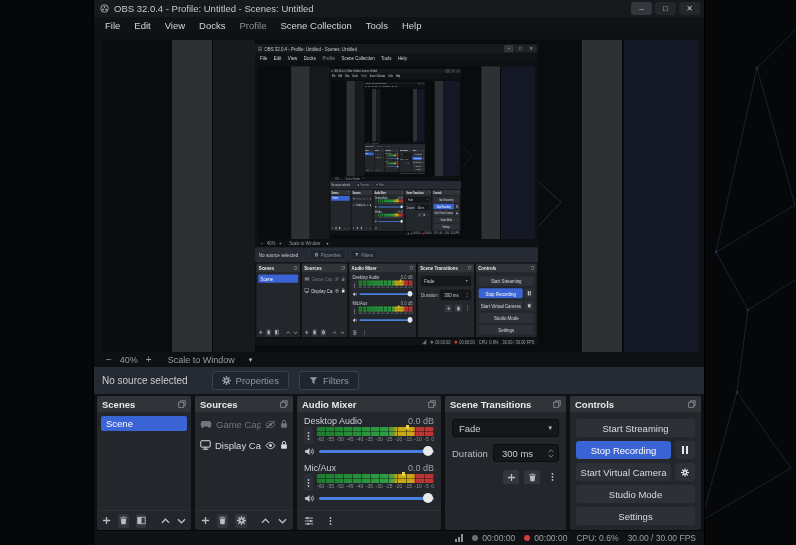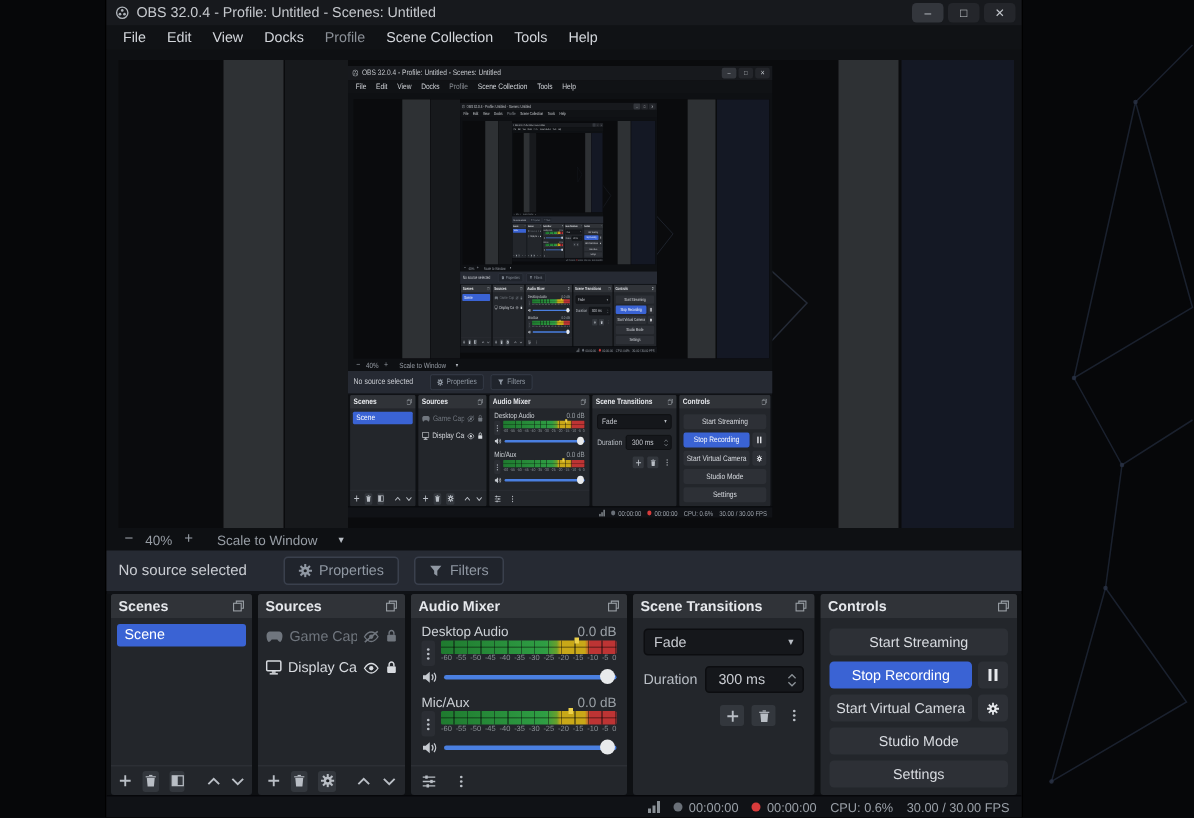--- a/index.html
+++ b/index.html
@@ -1,21 +1,21 @@
 <!DOCTYPE html>
 <html style="--accent: #3a63d4; --record: #d83b3b; --meter-green: #2f9e44; --meter-yellow: #c9a818; --meter-red: #bd3434; --slider: #4a7fe0;"><head>
 <meta charset="utf-8">
 <style>
   html,body{margin:0;padding:0;background:#060709;font-family:"Liberation Sans",sans-serif;}
   *{box-sizing:border-box;}
   button{font-family:inherit;cursor:default;}
   .desktop{position:relative;width:796px;height:545px;overflow:hidden;background:#060709;}
   .wallpaper{position:absolute;inset:0;}
 
-  .obs-window{position:absolute;left:71px;top:0;width:610px;height:545px;background:#101216;
+  .obs-window{position:absolute;left:94px;top:0;width:610px;height:545px;background:#101216;
     display:flex;flex-direction:column;color:#c9ccd1;font-size:10px;box-shadow:0 0 0 1px #000;}
   .mini .obs-window{left:0;top:0;}
 
   
   .titlebar{height:17px;background:#17191d;display:flex;align-items:center;padding:0 4px 0 6px;gap:5px;flex:none;}
   .logo{display:flex;color:#aeb3b9;}
   .title{font-size:9.5px;color:#c6c9ce;flex:1;white-space:nowrap;overflow:hidden;}
   .winbtns{display:flex;gap:3px;}
   .wbtn{width:21px;height:13px;background:#24262b;border:0;border-radius:3px;color:#c3c7cc;font-size:8px;line-height:12px;padding:0;}
   .wbtn.min{background:#33363c;}

